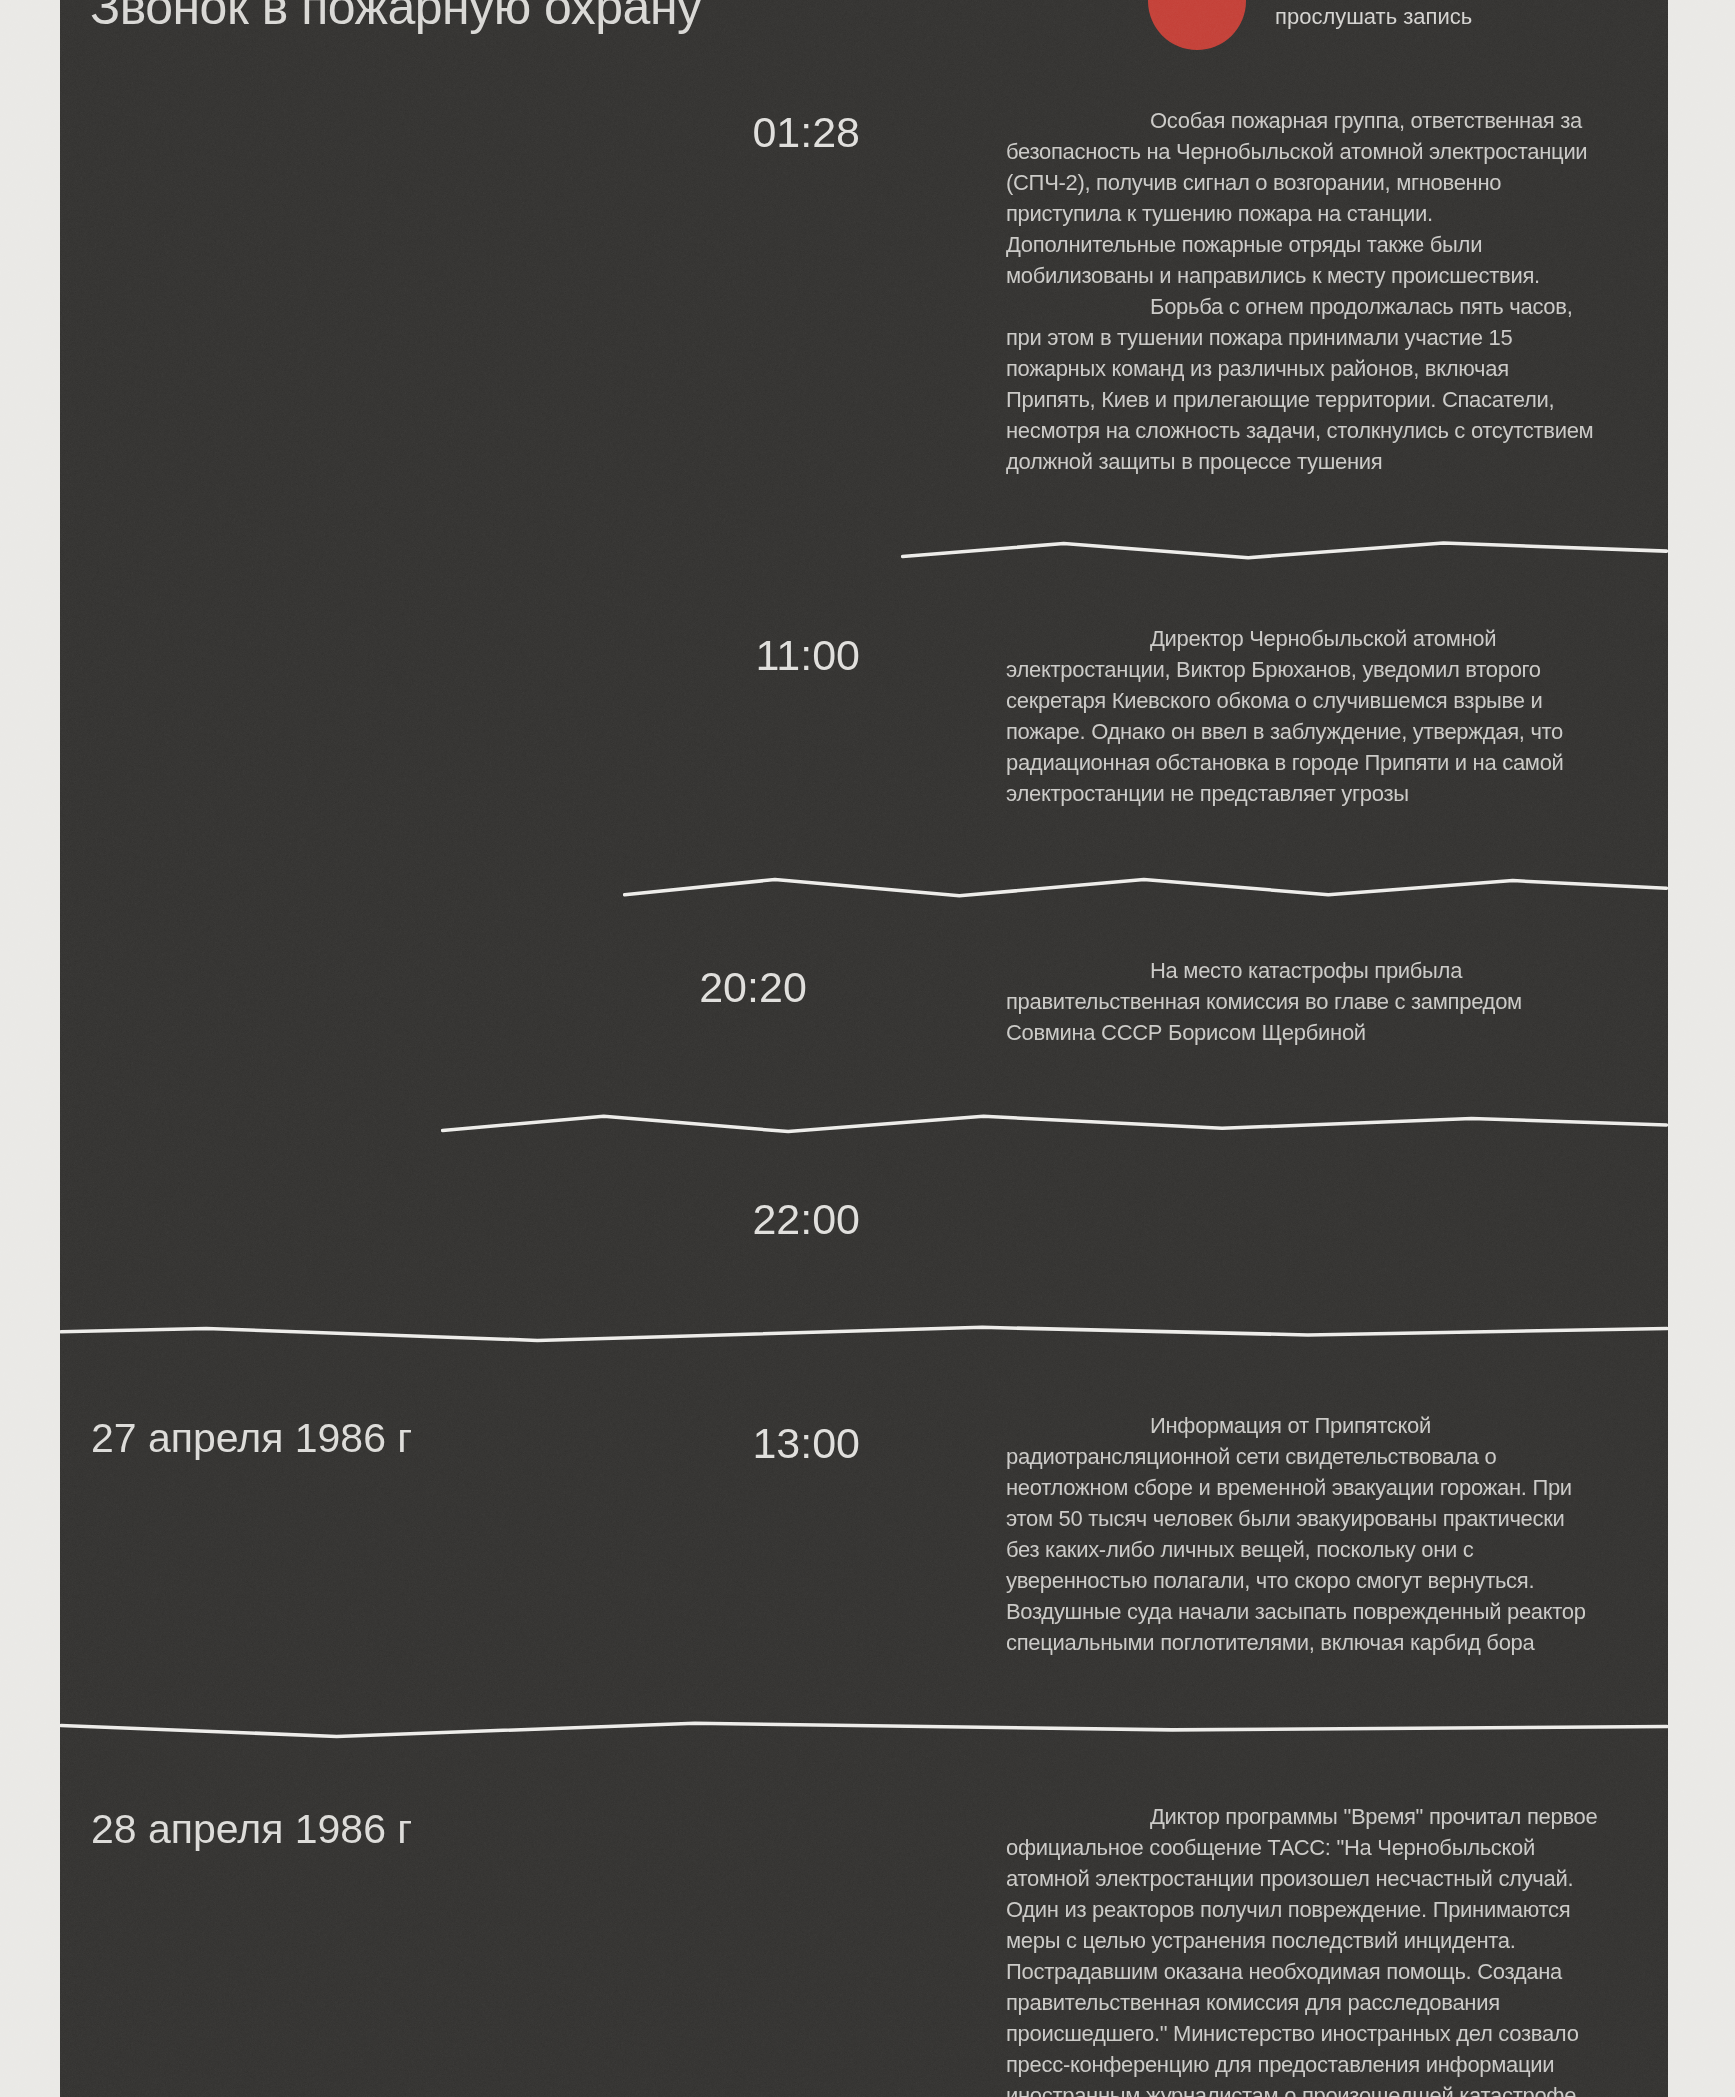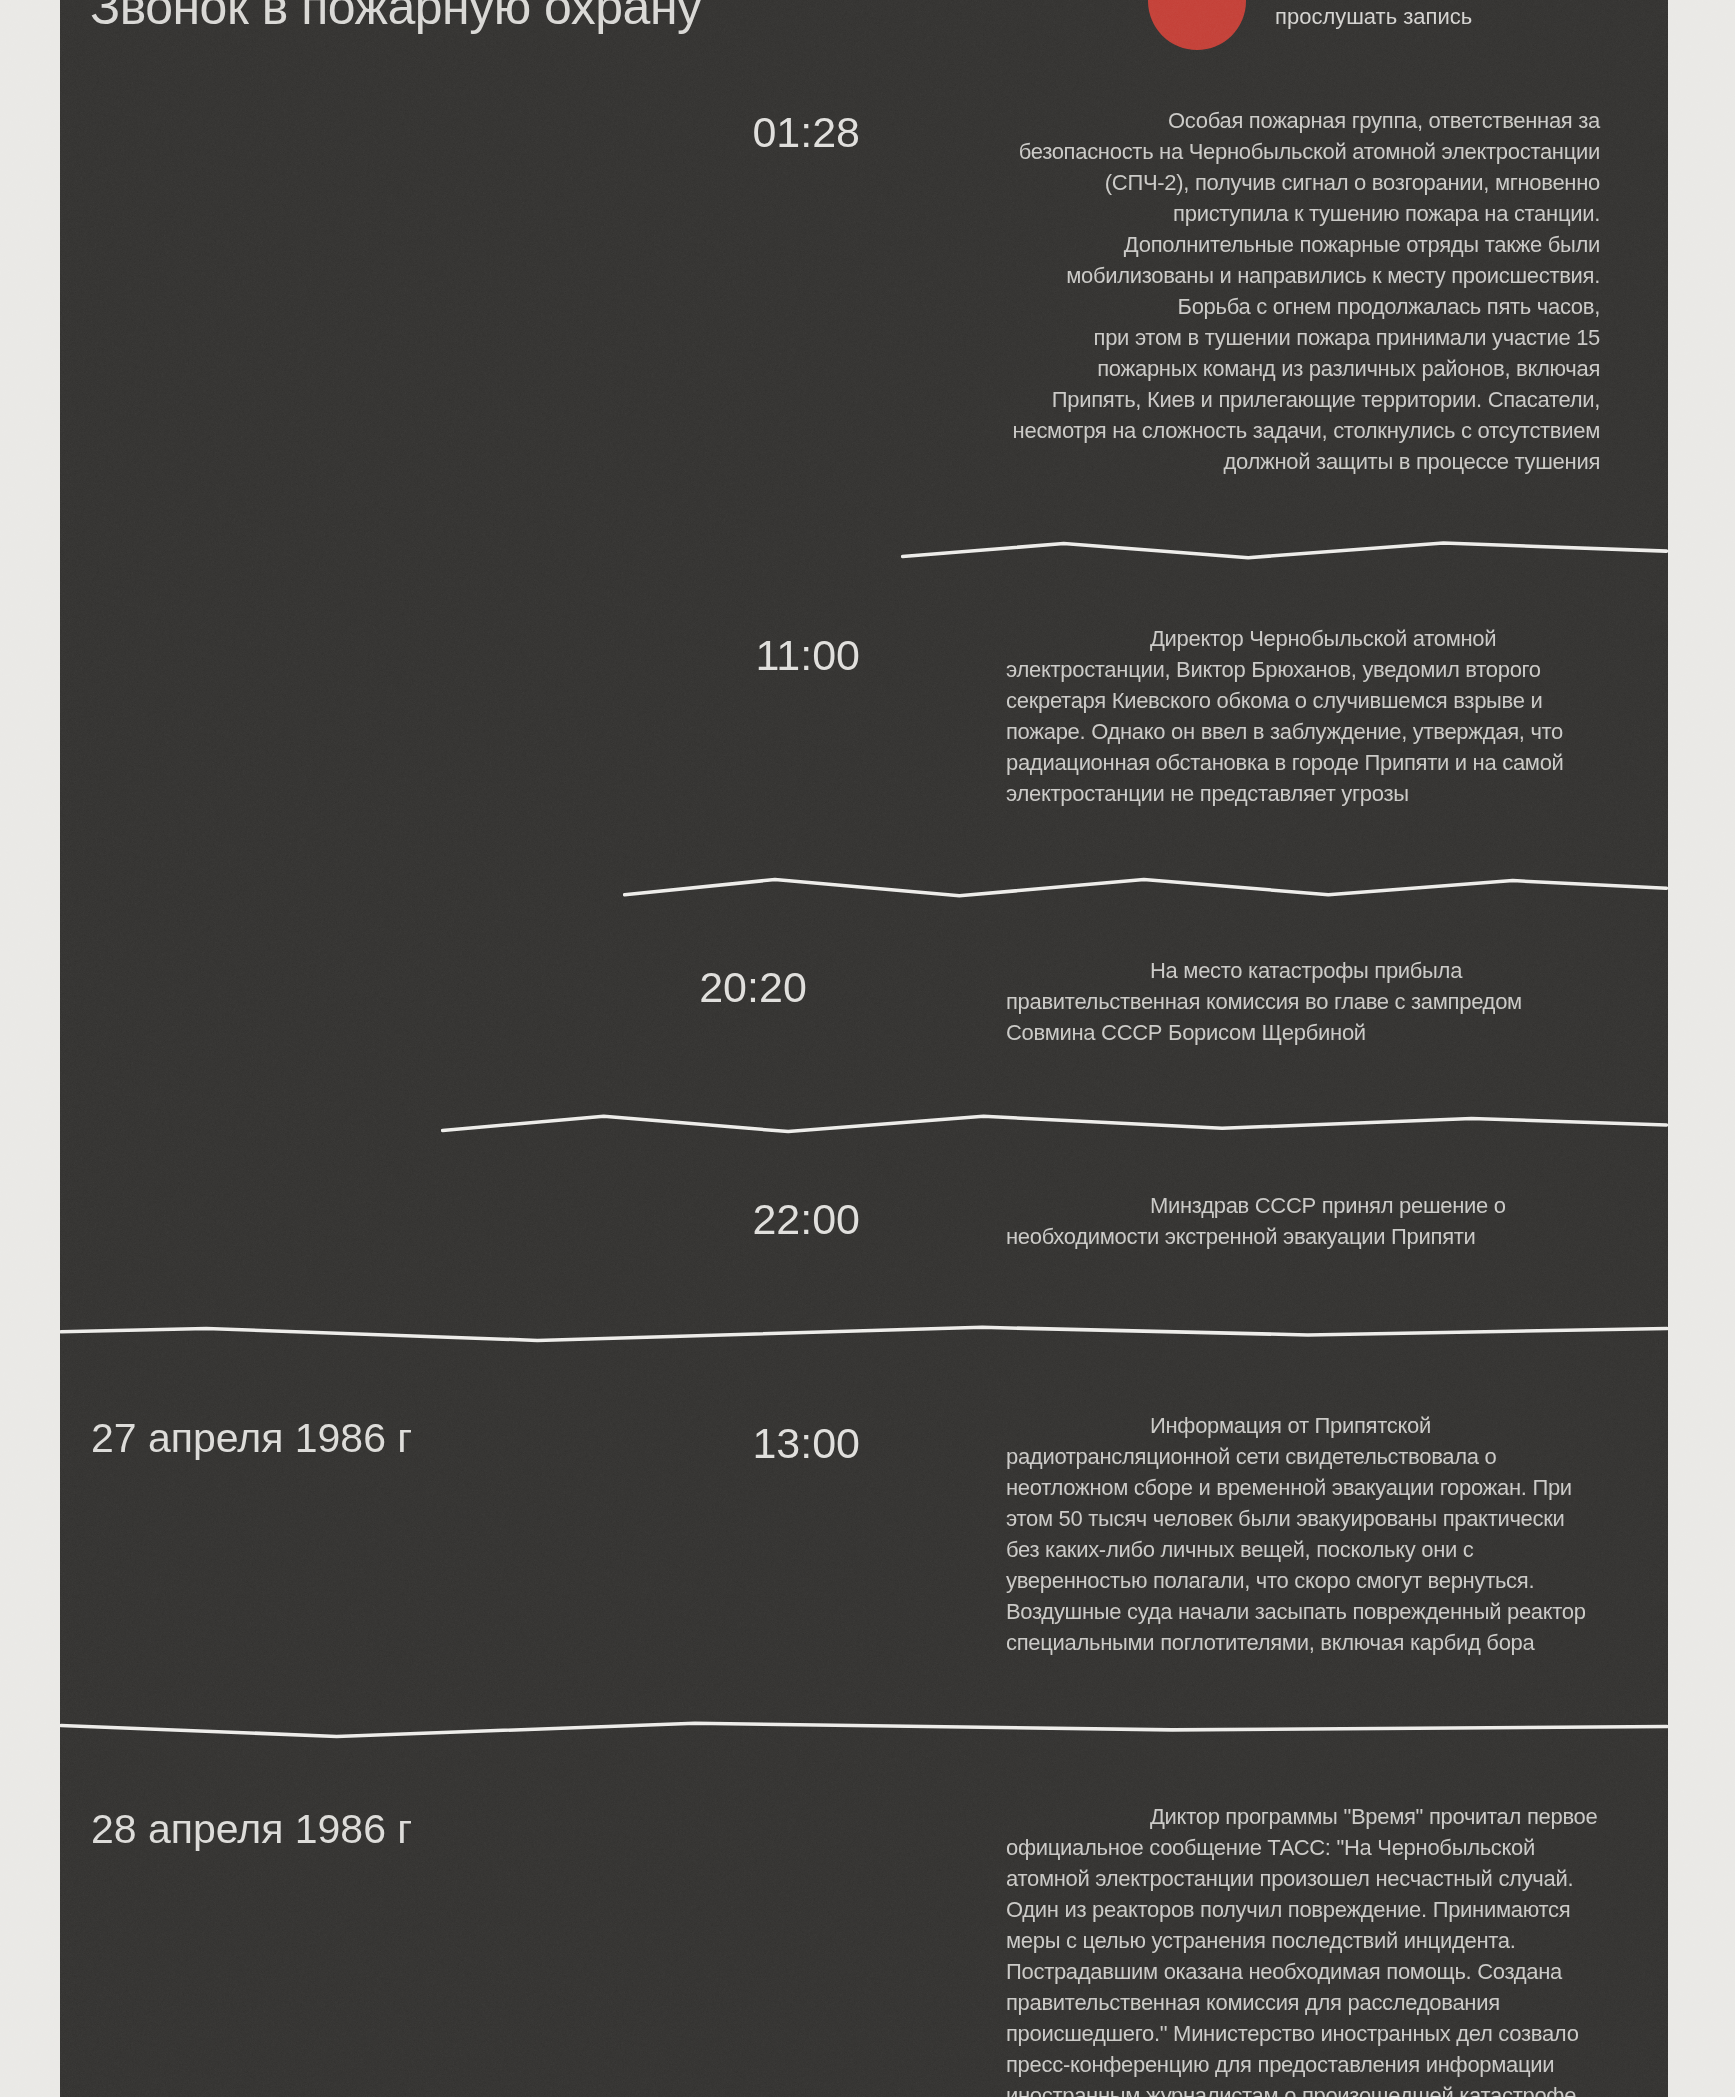--- a/index.html
+++ b/index.html
@@ -92,21 +92,21 @@
     font-size: 22px;
     line-height: 31px;
     letter-spacing: -0.3px;
     color: #c9c8c5;
     text-align: left;
   }
   .para p {
     margin: 0;
     text-indent: 144px;
   }
-  .p1 { top: 105px; text-align: right; }
+  .p1 { top: 105px; }
   .p2 { top: 623px; }
   .p3 { top: 955px; }
   .p4 { top: 1190px; }
   .p5 { top: 1410px; }
   .p6 { top: 1801px; }
   .divider {
     position: absolute;
     height: 25px;
     display: block;
   }
@@ -167,23 +167,20 @@
     <div class="time t3">20:20</div>
     <div class="para p3">
       <p>На место катастрофы прибыла правительственная комиссия во главе с зампредом Совмина СССР Борисом Щербиной</p>
     </div>
 
     <svg class="divider dv3" viewBox="0 0 2262 46" preserveAspectRatio="none">
       <polyline points="3,34 300,8 640,36 1000,8 1440,30 1900,12 2259,24"></polyline>
     </svg>
 
     <div class="time t4">22:00</div>
-    <div class="para p4">
-      <p>Минздрав СССР принял решение о необходимости экстренной эвакуации Припяти</p>
-    </div>
 
     <svg class="divider dv4" viewBox="0 0 2964 46" preserveAspectRatio="none">
       <polyline points="2,16 270,10 880,32 1700,8 2300,22 2962,10"></polyline>
     </svg>
 
     <div class="date d27">27 апреля 1986 г</div>
     <div class="time t5">13:00</div>
     <div class="para p5">
       <p>Информация от Припятской радиотрансляционной сети свидетельствовала о неотложном сборе и временной эвакуации горожан. При этом 50 тысяч человек были эвакуированы практически без каких-либо личных вещей, поскольку они с уверенностью полагали, что скоро смогут вернуться. Воздушные суда начали засыпать поврежденный реактор специальными поглотителями, включая карбид бора</p>
     </div>

